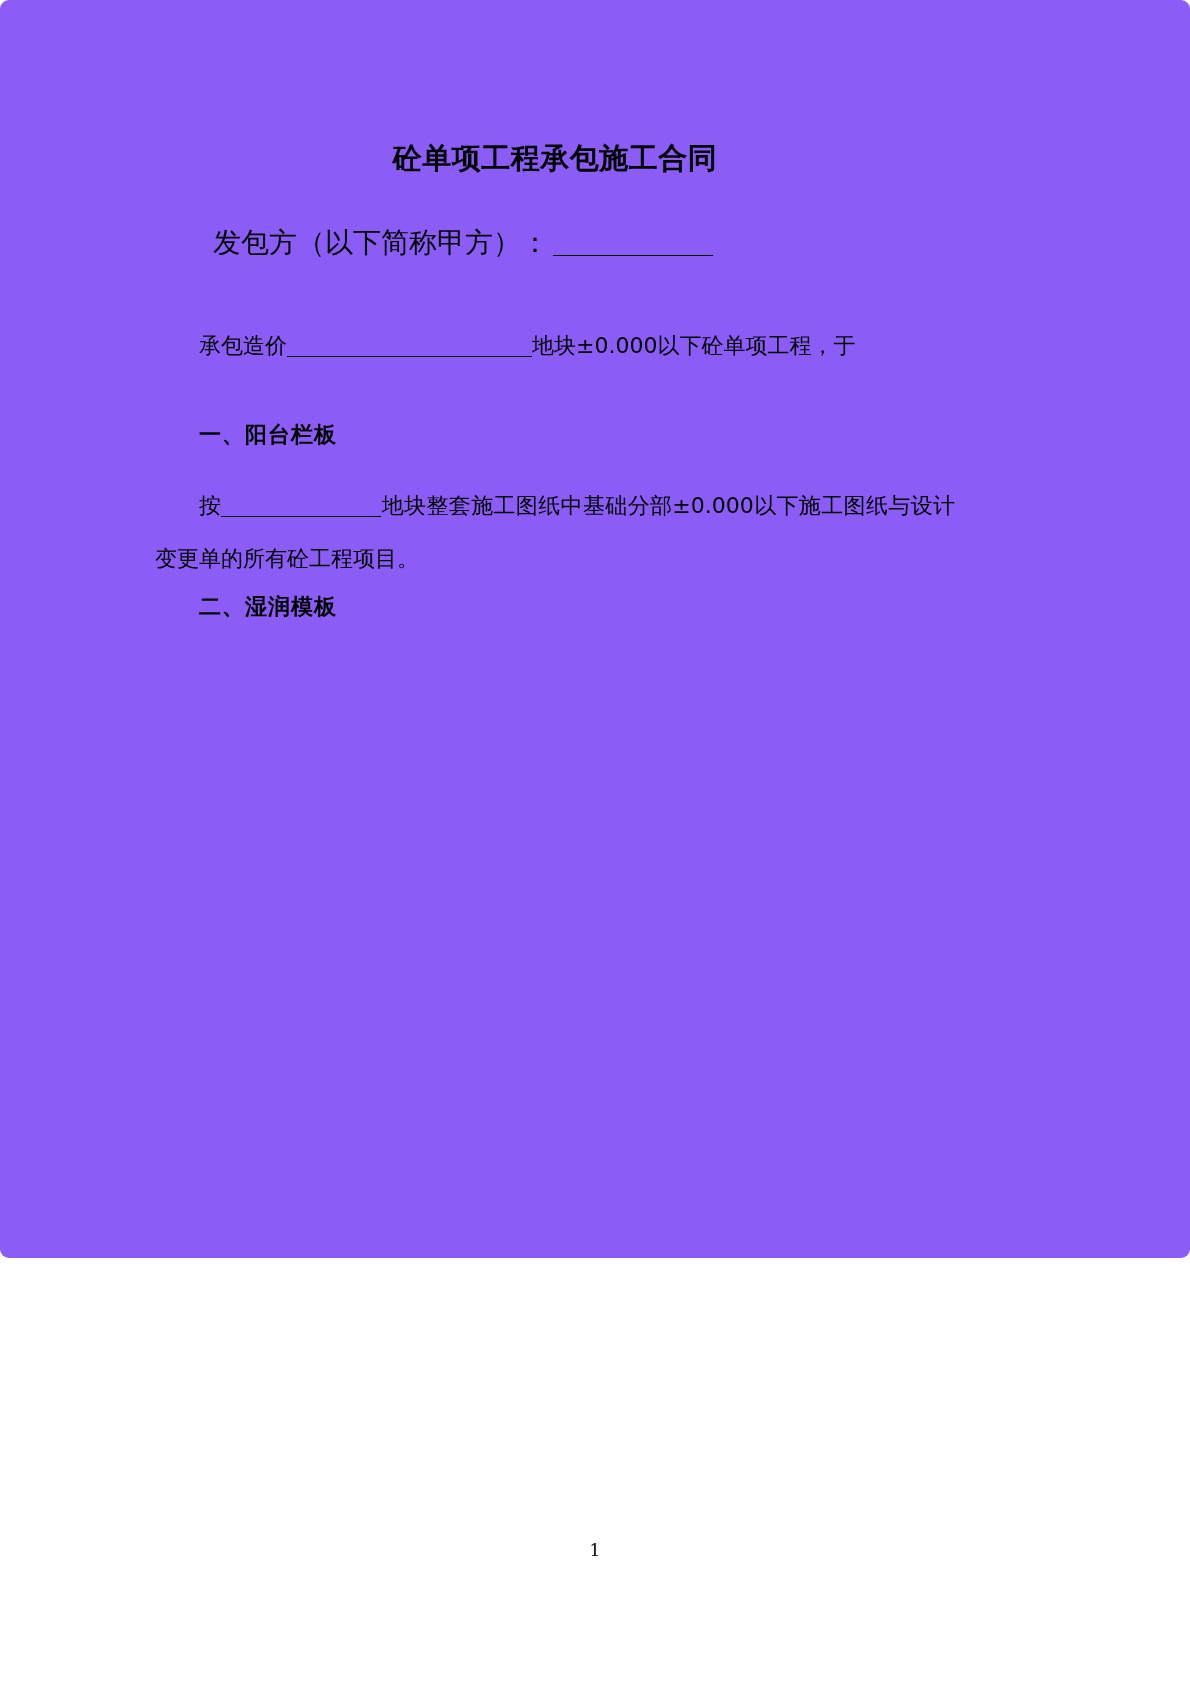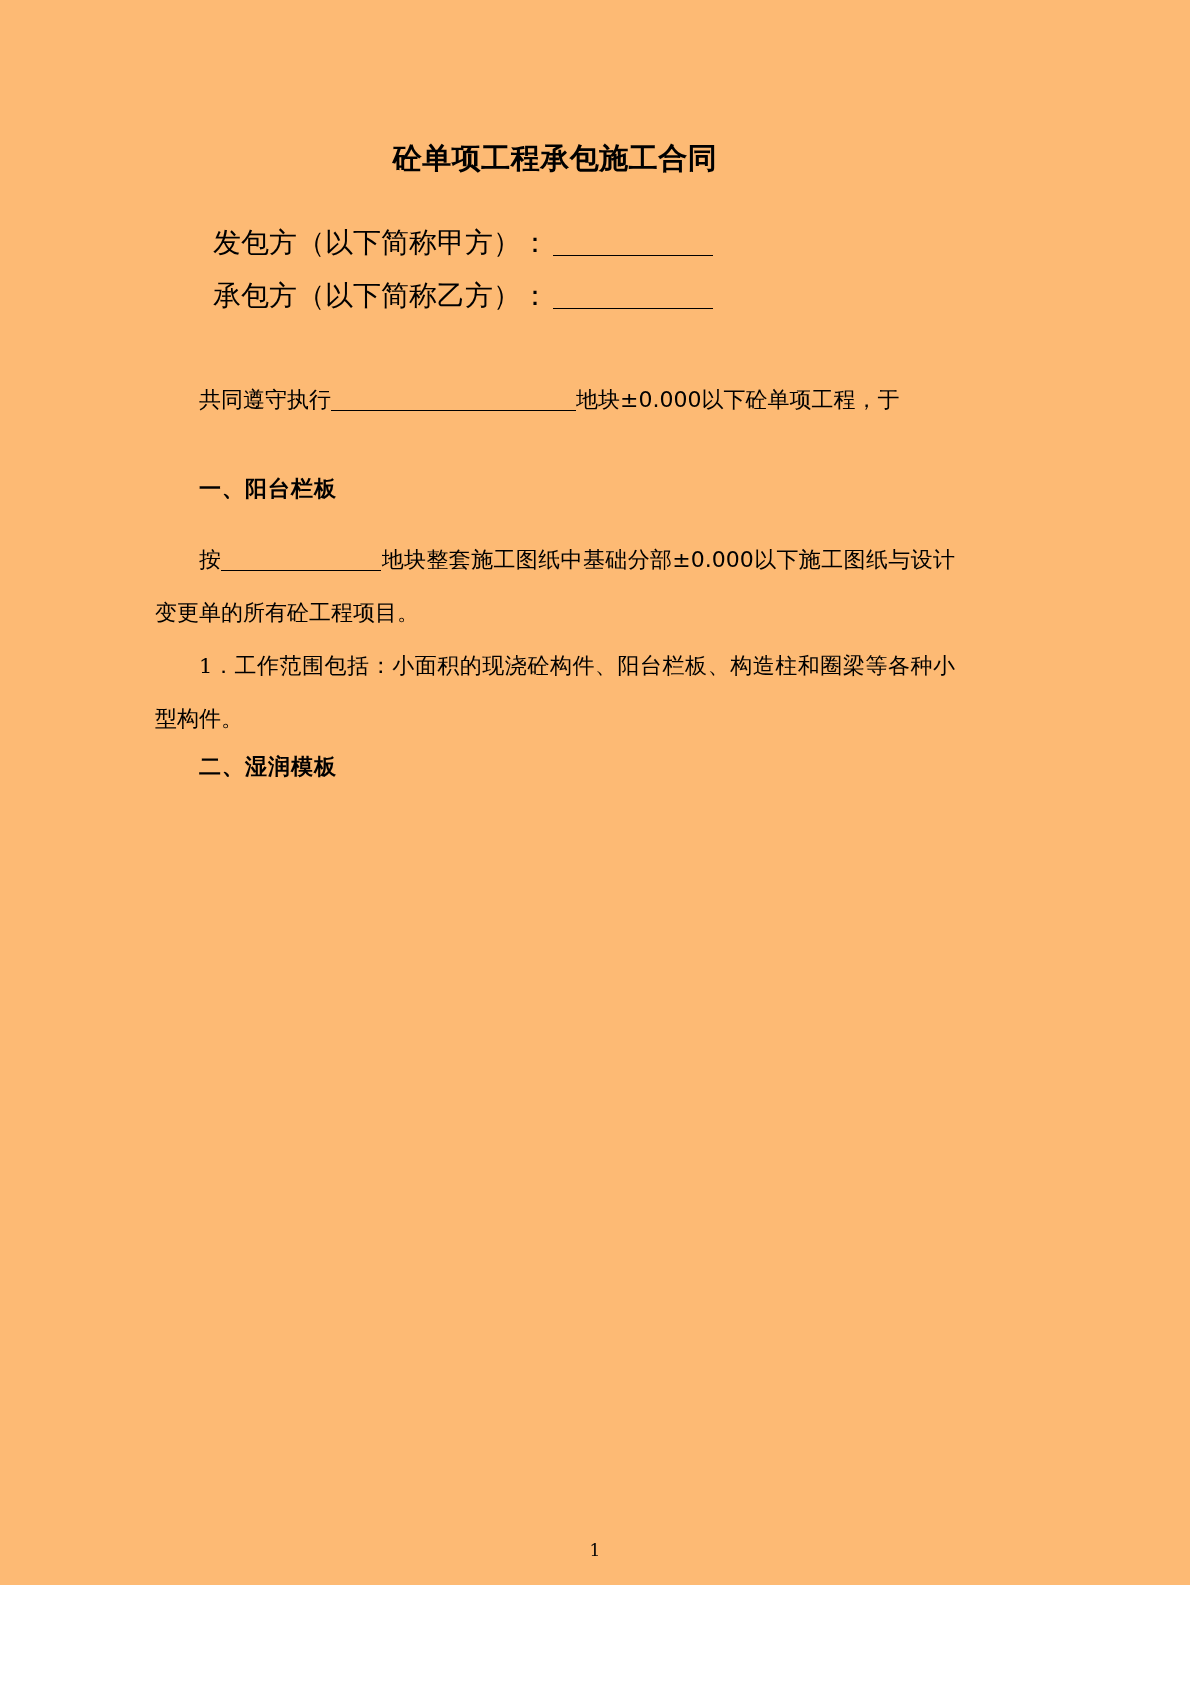--- a/index.html
+++ b/index.html
@@ -14,22 +14,23 @@
     font-family: "DejaVu Sans", "Liberation Sans", sans-serif;
     color: #000000;
     overflow: hidden;
   }
 
   .page {
     position: absolute;
     top: 0;
     left: 0;
     width: 1190px;
-    height: 1585px;
-    background: #fdba74;
+    height: 1258px;
+    background: #8b5cf6;
+    border-radius: 9px;
   }
 
   .content {
     position: absolute;
     left: 155px;
     top: 118px;
     width: 800px;
   }
 
   .doc-title {
@@ -136,44 +137,38 @@
   <div class="content">
 
     <h1 class="doc-title">砼单项工程承包施工合同</h1>
 
     <div class="gap-sm"></div>
 
     <p class="party-line">
       <span>发包方（以下简称甲方）：</span><span class="blank"></span>
     </p>
 
-    <p class="party-line">
-      <span>承包方（以下简称乙方）：</span><span class="blank"></span>
-    </p>
 
     <div class="gap-lg"></div>
 
     <p class="para">
-      <span>共同遵守执行</span><span class="blank-long"></span><span>地块±0.000以下砼单项工程，于</span>
+      <span>承包造价</span><span class="blank-long"></span><span>地块±0.000以下砼单项工程，于</span>
     </p>
 
 
     <div class="gap-md"></div>
 
     <h2 class="sec-heading">一、阳台栏板</h2>
 
     <div class="gap-sm"></div>
 
     <p class="para">
       <span>按</span><span class="blank-mid"></span><span>地块整套施工图纸中基础分部±0.000以下施工图纸与设计变更单的所有砼工程项目。</span>
     </p>
 
-    <p class="list-item">
-      <span class="num">1．</span><span>工作范围包括：小面积的现浇砼构件、阳台栏板、构造柱和圈梁等各种小型构件。</span>
-    </p>
 
 
     <h2 class="sec-heading">二、湿润模板</h2>
 
   </div>
 
   <div class="page-number">1</div>
 </div>
 
 </body></html>

